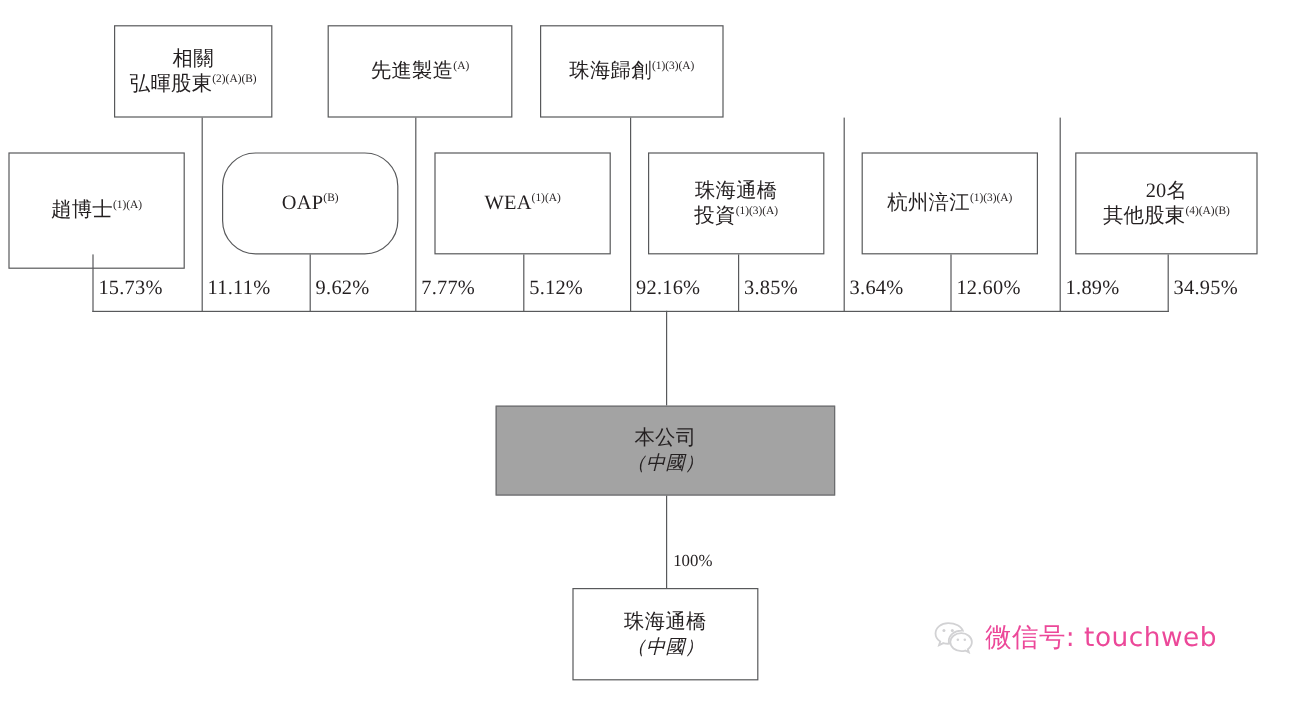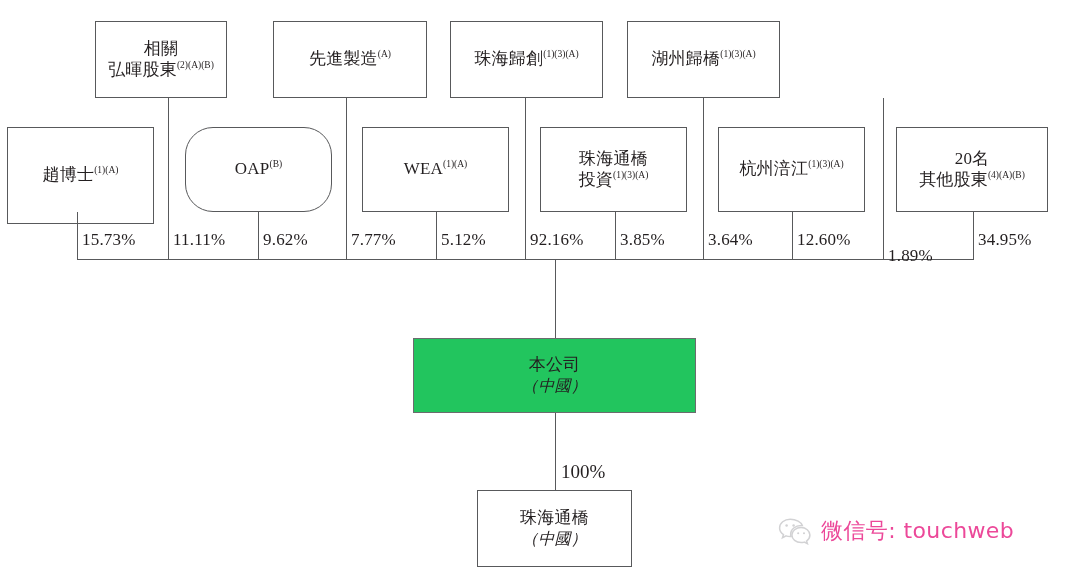--- a/index.html
+++ b/index.html
@@ -28,21 +28,21 @@
     display: flex;
     align-items: center;
     justify-content: center;
     text-align: center;
     line-height: 1.22;
     font-size: 17px;
     letter-spacing: 0.2px;
   }
   .node .inner { padding: 0 4px; }
   .node.company {
-    background: #22c55e;
+    background: #a3a3a3;
     border-color: #6b6c6e;
   }
   .node .zh { white-space: nowrap; }
   .node .sup {
     font-size: 9.5px;
     vertical-align: super;
     letter-spacing: 0;
   }
   .node .ital {
     font-style: italic;
@@ -64,21 +64,21 @@
   
   .pct {
     position: absolute;
     font-size: 17px;
     color: #231f20;
     white-space: nowrap;
     letter-spacing: 0.2px;
   }
   .pct-100 {
     position: absolute;
-    font-size: 19px;
+    font-size: 14px;
     color: #231f20;
     white-space: nowrap;
   }
 
   
   #watermark {
     position: absolute;
     display: flex;
     align-items: center;
     gap: 9px;
@@ -107,25 +107,20 @@
       <span class="zh">先進製造</span><span class="sup">(A)</span>
     </span>
   </div>
 
   <div class="node" style="left:450px; top:21px; width:153px; height:77px;">
     <span class="inner">
       <span class="zh">珠海歸創</span><span class="sup">(1)(3)(A)</span>
     </span>
   </div>
 
-  <div class="node" style="left:627px; top:21px; width:153px; height:77px;">
-    <span class="inner">
-      <span class="zh">湖州歸橋</span><span class="sup">(1)(3)(A)</span>
-    </span>
-  </div>
 
 
   <div class="node" style="left:7px; top:127px; width:147px; height:97px;">
     <span class="inner">
       <span class="zh">趙博士</span><span class="sup">(1)(A)</span>
     </span>
   </div>
 
   <div class="node" style="left:185px; top:127px; width:147px; height:85px;border-radius:28px;">
     <span class="inner">
@@ -176,21 +171,21 @@
 
   <div class="pct" style="left:82px; top:230px;">15.73%</div>
   <div class="pct" style="left:173px; top:230px;">11.11%</div>
   <div class="pct" style="left:263px; top:230px;">9.62%</div>
   <div class="pct" style="left:351px; top:230px;">7.77%</div>
   <div class="pct" style="left:441px; top:230px;">5.12%</div>
   <div class="pct" style="left:530px; top:230px;">92.16%</div>
   <div class="pct" style="left:620px; top:230px;">3.85%</div>
   <div class="pct" style="left:708px; top:230px;">3.64%</div>
   <div class="pct" style="left:797px; top:230px;">12.60%</div>
-  <div class="pct" style="left:888px; top:230px;margin-top:16px;">1.89%</div>
+  <div class="pct" style="left:888px; top:230px;">1.89%</div>
   <div class="pct" style="left:978px; top:230px;">34.95%</div>
 
   <div class="vline" style="left:555px; top:259px; height:79px;"></div>
 
   <div class="node company" style="left:413px; top:338px; width:283px; height:75px;">
     <span class="inner">
       <span class="zh">本公司</span><br>
       <span class="zh ital">（中國）</span>
     </span>
   </div>

